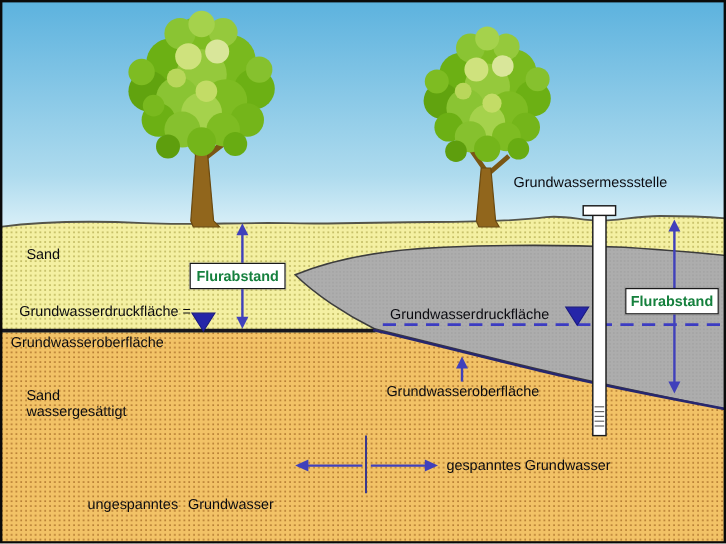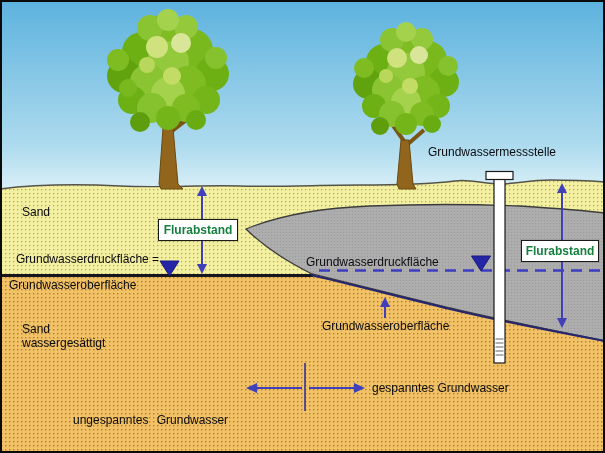--- a/index.html
+++ b/index.html
@@ -191,21 +191,21 @@
     <span class="ln">wassergesättigt</span>
   </div>
 
   <div class="lbl wordgap" style="left:73px;top:381px;margin-top:32px;">ungespanntes Grundwasser</div>
 
   <div class="lbl" style="left:372px;top:381px;">gespanntes Grundwasser</div>
 
 
   <div class="lbl" style="left:428px;top:145px;">Grundwassermessstelle</div>
 
-  <div class="lbl" style="left:306px;top:255px;">Grundwasserdruckfläche</div>
+  <div class="lbl" style="left:325px;top:255px;">Grundwasserdruckfläche</div>
 
   <div class="lbl" style="left:322px;top:319px;">Grundwasseroberfläche</div>
 
   <div class="measure-box" style="left:521px;top:240px;width:76px;height:20px;">
     <span>Flurabstand</span>
   </div>
 
 </div>
 
 </body></html>

